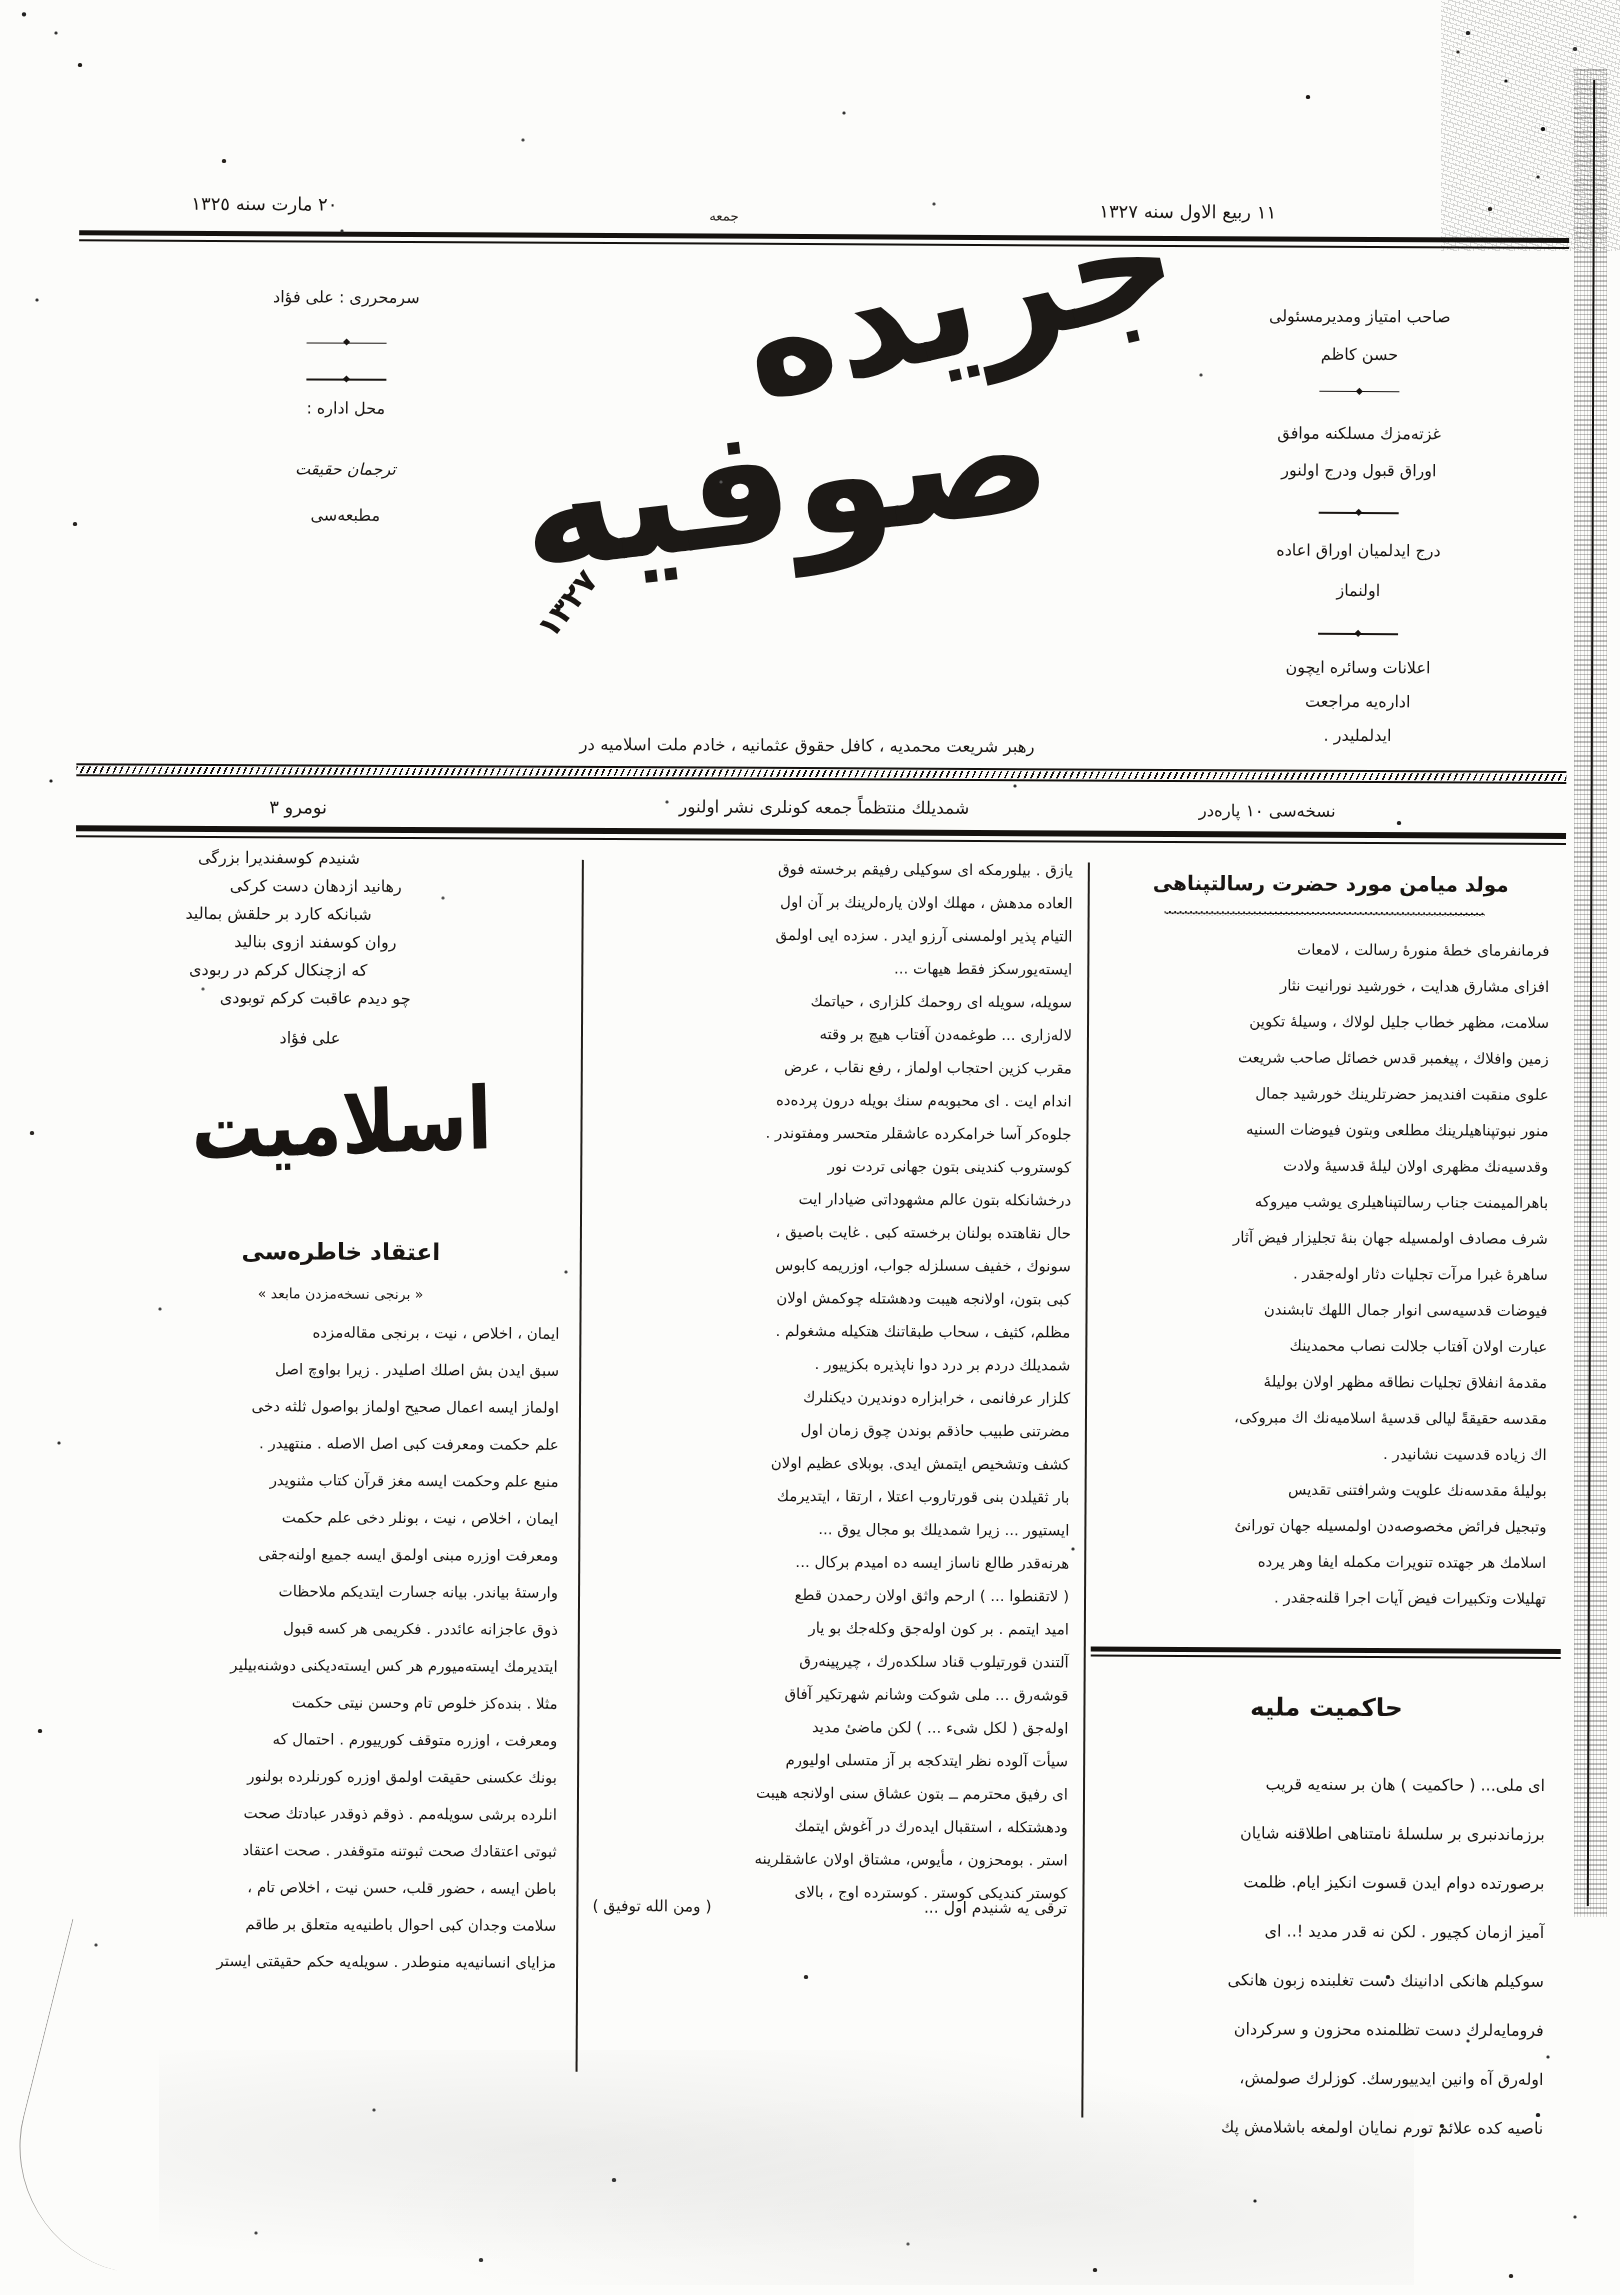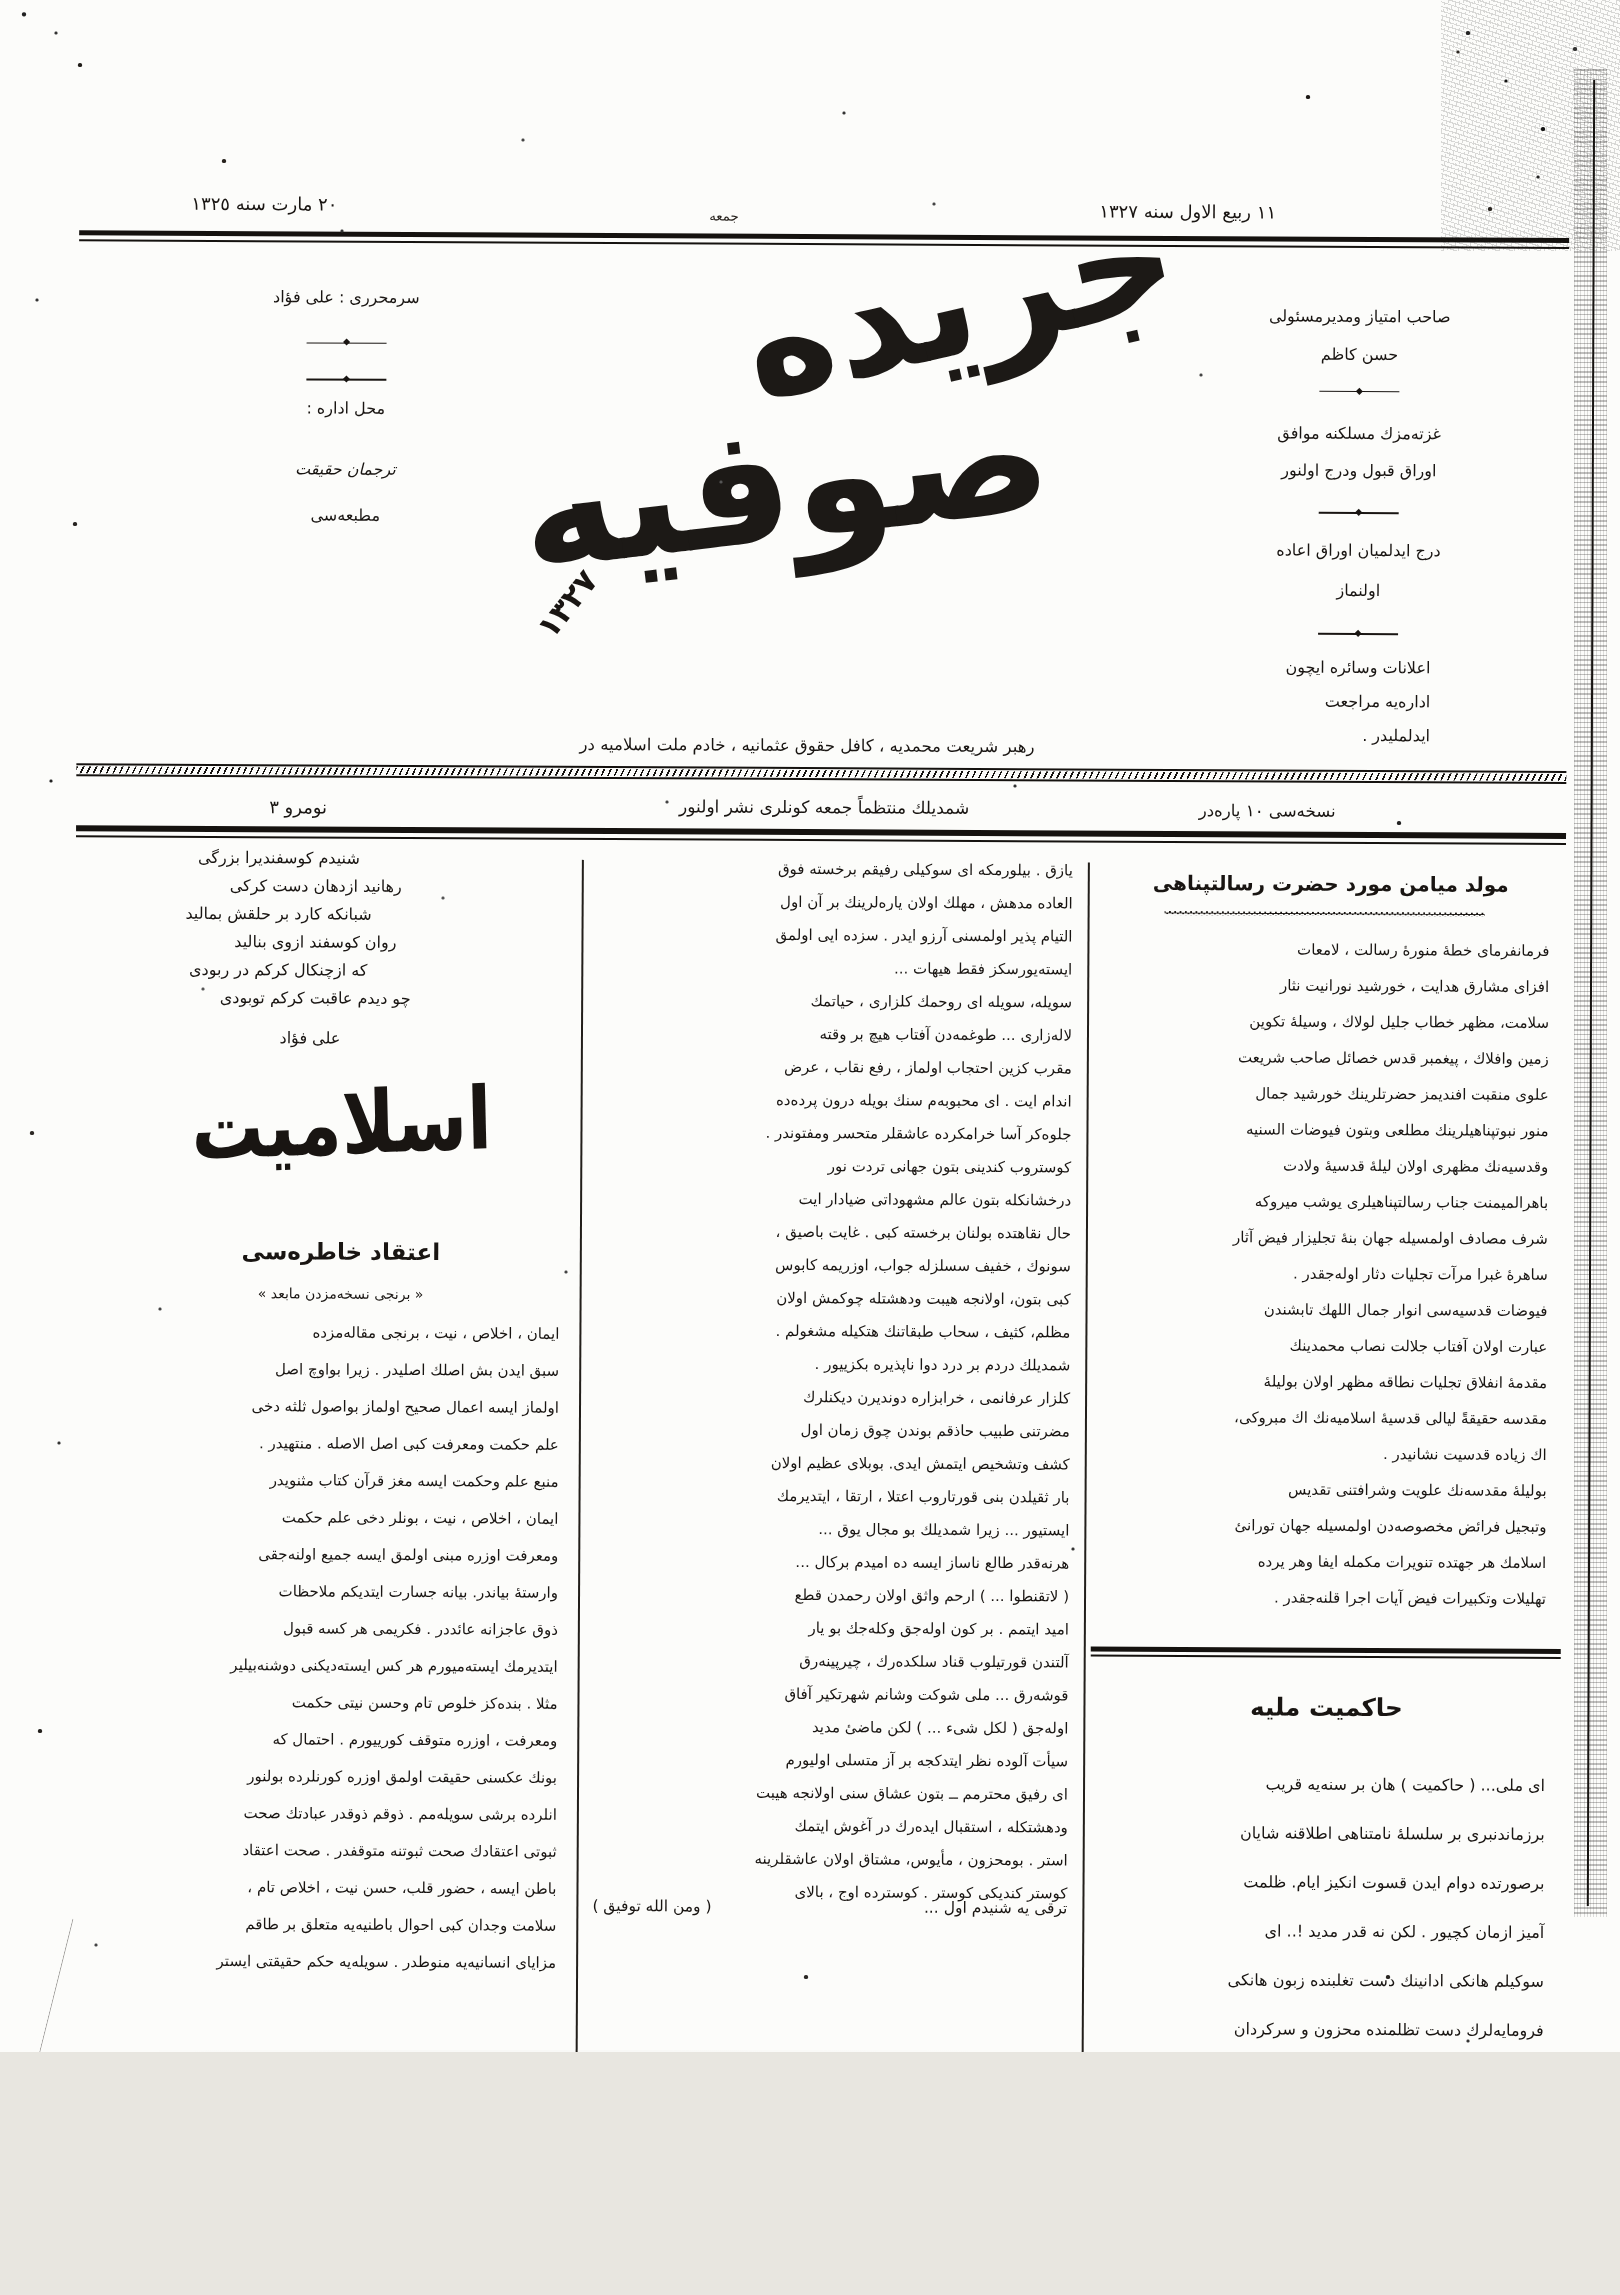--- a/index.html
+++ b/index.html
@@ -1,16 +1,16 @@
 <!DOCTYPE html>
 <html lang="ota" dir="rtl" style="font-size:8.5px"><head>
 <meta charset="utf-8">
 <style>
   html,body{margin:0;padding:0;background:#e8e6e0;}
-  .page{position:relative;width:1621px;height:2052px;background:#fcfcfa;overflow:hidden;
+  .page{position:relative;width:1621px;height:2295px;background:#fcfcfa;overflow:hidden;
         font-family:"DejaVu Sans",sans-serif;color:#191512;direction:rtl;}
   .abs{position:absolute;}
   .ctr{text-align:center;}
   .tilt{position:absolute;left:0;top:0;width:1621px;height:2295px;
         transform:rotate(0.3deg);transform-origin:801px 267px;}
 
   
   .hdate{font-size:18px;letter-spacing:0.5px;}
   .hday{font-size:13.3px;color:#26211c;}
   .rule-a1{left:80px;top:234px;width:1490px;height:5.3px;background:#15120f;}
@@ -121,21 +121,21 @@
       <div class="multiline" style="margin-top:22.4px;line-height:37px;">غزته‌مزك مسلكنه موافق
 اوراق قبول ودرج اولنور</div>
       <div class="orn" style="margin-top:23.5px;">
           <span></span>
         </div>
       <div class="multiline" style="margin-top:17px;line-height:40px;">درج ایدلمیان اوراق اعاده
 اولنماز</div>
       <div class="orn" style="margin-top:22.4px;">
           <span></span>
         </div>
-      <div class="multiline" style="margin-top:16px;line-height:34px;text-align:right;">اعلانات وسائره ایچون
+      <div class="multiline" style="margin-top:16px;line-height:34px;">اعلانات وسائره ایچون
 اداره‌یه مراجعت
 ایدلملیدر .</div>
     </div>
 
     <div class="abs" style="left:513px;top:235px;width:683px;height:491px;">
       <div class="abs callig callig-w1">جریده</div>
       <div class="abs callig callig-w2">صوفیه</div>
       <div class="abs callig-year">١٣٢٧</div>
     </div>
 

